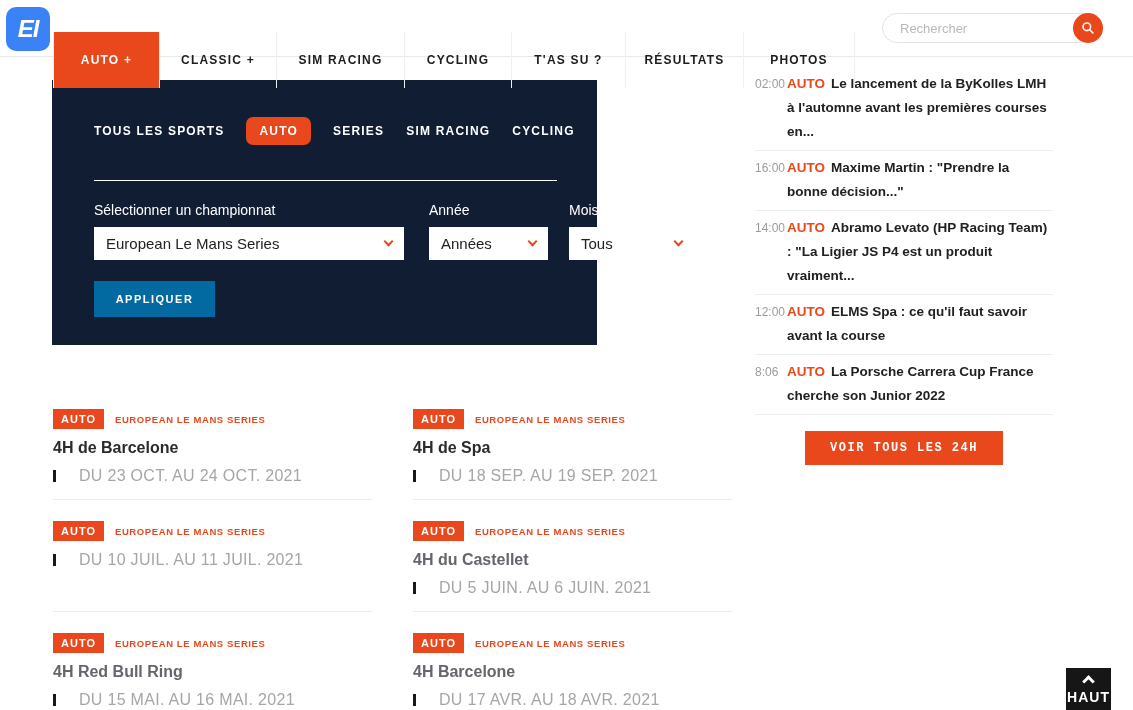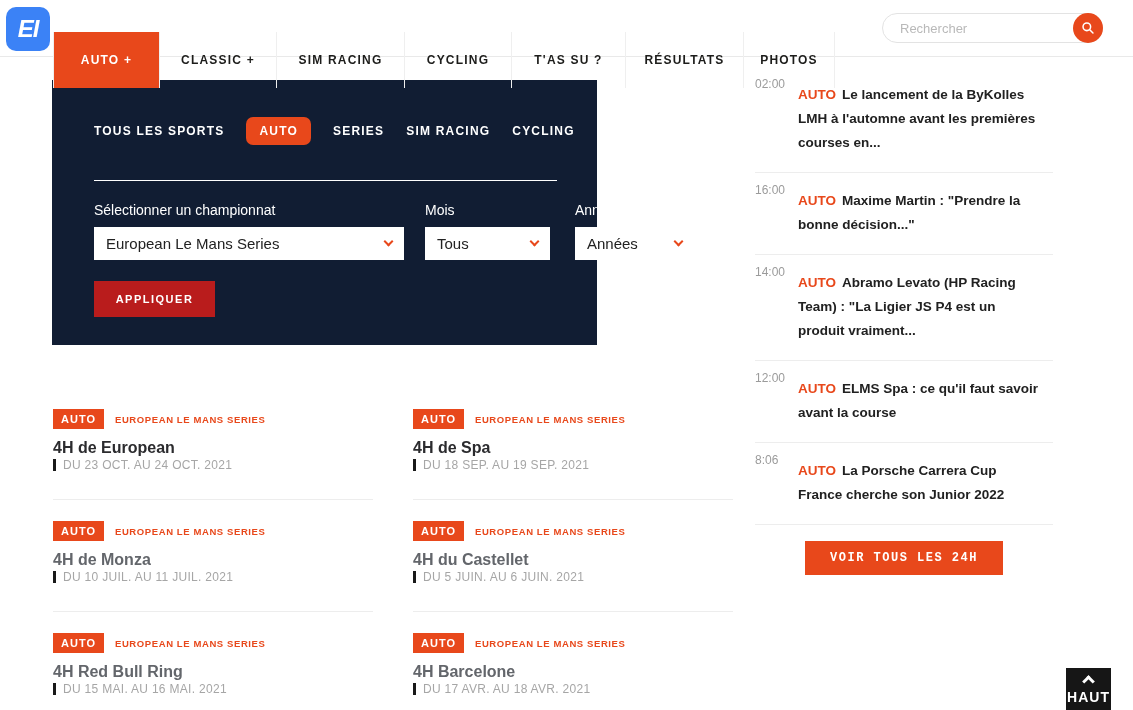--- a/index.html
+++ b/index.html
@@ -27,21 +27,21 @@
     display: flex; align-items: center; justify-content: center;
     font-size: 12px; font-weight: bold; letter-spacing: 1.2px; color: #1d1d1b;
     border-left: 1px solid #efefef; cursor: pointer; white-space: nowrap;
   }
   .nav-item:nth-of-type(1) { width: 106px; }
   .nav-item:nth-of-type(2) { width: 117px; }
   .nav-item:nth-of-type(3) { width: 128px; }
   .nav-item:nth-of-type(4) { width: 107px; }
   .nav-item:nth-of-type(5) { width: 114px; }
   .nav-item:nth-of-type(6) { width: 118px; }
-  .nav-item:nth-of-type(7) { width: 92px; border-right: 1px solid #efefef; text-align: right; }
+  .nav-item:nth-of-type(7) { width: 112px; border-right: 1px solid #efefef; text-align: right; }
   .nav-item.active { background: #e8481b; color: #fff; }
 
   .search-wrap {
     position: absolute; left: 882px; top: 13px; width: 221px; height: 30px;
     border: 1px solid #e3e3e3; border-radius: 16px;
     display: flex; align-items: center;
   }
   .search-input {
     border: none; outline: none; background: transparent;
     flex: 1; min-width: 0; padding: 0 0 0 17px; font-size: 13px; color: #0f172a;
@@ -81,30 +81,30 @@
   .select-1 { width: 310px; }
   .select-2 { width: 119px; }
   .select-3 { width: 125px; }
   .chev-down {
     width: 7px; height: 7px; flex-shrink: 0;
     border-right: 2px solid #e8481b; border-bottom: 2px solid #e8481b;
     transform: rotate(45deg); margin-top: -4px; margin-left: 10px;
   }
   .apply-btn {
     position: absolute; left: 42px; top: 201px; width: 121px; height: 36px;
-    background: #b91c1c; color: #fff; border: none; cursor: pointer;
+    background: #0369a1; color: #fff; border: none; cursor: pointer;
     font-family: "Liberation Sans", sans-serif;
     font-size: 11px; font-weight: bold; letter-spacing: 1.5px;
   }
 
   
   .news { position: absolute; left: 755px; top: 57px; width: 298px; padding-top: 10px; }
   .news-item { display: flex; padding: 5px 0 6px; border-bottom: 1px solid #ededed; cursor: pointer; }
   .news-time { width: 32px; flex-shrink: 0; font-size: 12px; color: #9b9b9b; padding-top: 5px; }
-  .news-text { margin: 11px; font-size: 13.5px; font-weight: bold; color: #212121; line-height: 24px; }
+  .news-text { margin: 0; font-size: 13.5px; font-weight: bold; color: #212121; line-height: 24px; }
   .news-tag { color: #e8481b; margin-right: 6px; }
   .news-more { padding-top: 16px; text-align: center; }
   .more-btn {
     background: #e8481b; color: #fff; border: none; cursor: pointer;
     padding: 10px 25px; font-family: Liberation Mono, monospace;
     font-size: 12px; font-weight: bold; letter-spacing: 1.5px;
   }
 
   
   .events { position: absolute; left: 53px; top: 402px; display: flex; gap: 40px; }
@@ -112,22 +112,22 @@
   .card { position: relative; height: 112px; cursor: pointer; }
   .card-divider { position: absolute; left: 0; right: 0; top: 97px; border-top: 1px solid #ededed; }
   .card-head { display: flex; align-items: center; gap: 11px; padding-top: 7px; }
   .badge {
     background: #e8481b; color: #fff; font-size: 11px; font-weight: bold;
     letter-spacing: 1px; padding: 4px 8px; line-height: 12px;
   }
   .series { color: #e8481b; font-size: 9.5px; font-weight: bold; letter-spacing: 0.6px; }
   .card-title { margin: 10px 0 0; font-size: 16px; font-weight: bold; }
   .card-date {
-    margin-top: 1px; display: flex; align-items: center; gap: 7px;
-    font-size: 12px; color: #a6a6a6; letter-spacing: 0.3px;
+    margin-top: 10px; display: flex; align-items: center; gap: 23px;
+    font-size: 16px; color: #a6a6a6; letter-spacing: 0.3px;
   }
   .date-bar { width: 3px; height: 12px; background: #191919; flex-shrink: 0; }
 
   
   .back-top {
     position: absolute; left: 1066px; top: 668px; width: 45px; height: 45px;
     background: #161616; color: #fff; cursor: pointer;
     display: flex; flex-direction: column; align-items: center; padding-top: 9px;
   }
   .chev-up {
@@ -171,34 +171,34 @@
   </div>
   <div class="panel-hr"></div>
   <div class="panel-form">
     <div class="field field-1">
       <div class="field-label">Sélectionner un championnat</div>
       <div class="select select-1">
         <span>European Le Mans Series</span>
         <span class="chev-down"></span>
       </div>
     </div>
+    <div class="field field-2">
+      <div class="field-label">Année</div>
+      <div class="select select-2">
+        <span>Années</span>
+        <span class="chev-down"></span>
+      </div>
+    </div>
     <div class="field field-3">
       <div class="field-label">Mois</div>
       <div class="select select-3">
         <span>Tous</span>
         <span class="chev-down"></span>
       </div>
     </div>
-    <div class="field field-2">
-      <div class="field-label">Année</div>
-      <div class="select select-2">
-        <span>Années</span>
-        <span class="chev-down"></span>
-      </div>
-    </div>
   </div>
   <button class="apply-btn">APPLIQUER</button>
 </section>
 
 <aside class="news">
   <div class="news-item">
     <span class="news-time">02:00</span>
     <p class="news-text"><span class="news-tag">AUTO</span><span>Le lancement de la ByKolles LMH à l'automne avant les premières courses en...</span></p>
   </div>
   <div class="news-item">
@@ -223,34 +223,33 @@
 </aside>
 
 <section class="events">
   <div class="events-col">
 
     <article class="card">
       <div class="card-head">
         <span class="badge">AUTO</span>
         <span class="series">EUROPEAN LE MANS SERIES</span>
       </div>
-      <h3 class="card-title" style="color: rgb(43, 43, 46);">4H de European</h3>
+      <h3 class="card-title" style="color: rgb(43, 43, 46);">4H de Barcelone</h3>
       <div class="card-date">
         <span class="date-bar"></span>
         <span>DU 23 OCT. AU 24 OCT. 2021</span>
       </div>
       <div class="card-divider"></div>
     </article>
 
     <article class="card">
       <div class="card-head">
         <span class="badge">AUTO</span>
         <span class="series">EUROPEAN LE MANS SERIES</span>
       </div>
-      <h3 class="card-title" style="color: rgb(99, 102, 107);">4H de Monza</h3>
       <div class="card-date">
         <span class="date-bar"></span>
         <span>DU 10 JUIL. AU 11 JUIL. 2021</span>
       </div>
       <div class="card-divider"></div>
     </article>
 
     <article class="card">
       <div class="card-head">
         <span class="badge">AUTO</span>

